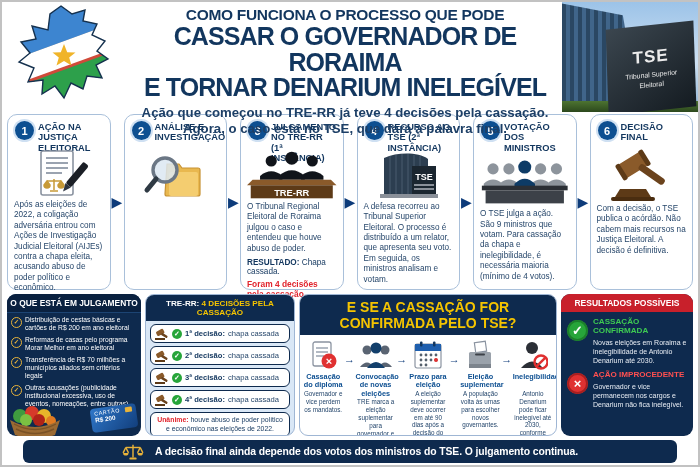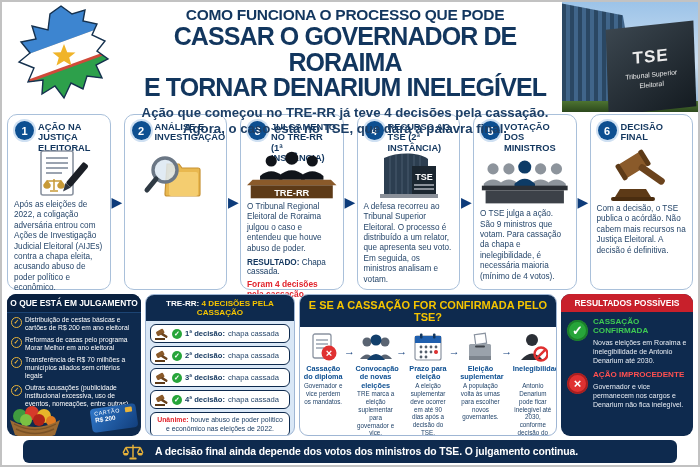--- a/index.html
+++ b/index.html
@@ -71,21 +71,21 @@
           border-radius:6px;padding:1px 4px;margin-bottom:3px;height:15px;}
   .green-check{flex:none;width:10px;height:10px;border-radius:50%;background:#27a53a;color:#fff;
                font-size:7px;font-weight:bold;display:flex;align-items:center;justify-content:center;}
   .pd-row .lbl{font-size:7.6px;font-weight:bold;color:#12365e;white-space:nowrap;}
   .pd-row .val{font-size:7.6px;color:#27476b;white-space:nowrap;}
   .pd-note{margin:1px 4px;background:#fff;border:1.2px solid #0e2a4e;border-radius:6px;
            padding:3px 4px;font-size:6.9px;color:#12365e;text-align:center;line-height:1.25;}
   .pd-note b{color:#e1242c;}
   
   .panel-confirmation{flex:1;background:#fff;border:1px solid #9fb6d4;display:flex;flex-direction:column;}
-  .pc-title{background:#0e2a4e;color:#f5c400;font-size:11px;font-weight:bold;text-align:center;padding:4px 2px;}
+  .pc-title{background:#0e2a4e;color:#f5c400;font-size:14px;font-weight:bold;text-align:center;padding:4px 2px;}
   .pc-flow{display:flex;flex:1;padding:4px 2px 2px;align-items:stretch;}
   .flow-step{flex:1;text-align:center;min-width:0;padding:0 1px;}
   .flow-icon{height:32px;display:flex;align-items:center;justify-content:center;}
   .flow-title{font-size:7.3px;font-weight:bold;color:#0d4f91;line-height:1.15;min-height:17px;margin-top:2px;}
   .flow-desc{font-size:6.3px;color:#23456b;line-height:1.25;}
   .flow-arrow{flex:none;width:10px;color:#0d3b7a;font-weight:bold;font-size:11px;
               display:flex;align-items:flex-start;justify-content:center;padding-top:14px;}
   
   .panel-results{width:132px;background:#0e2a4e;color:#fff;flex:none;}
   .pr-title{background:#c8202b;color:#fff;font-size:8.5px;font-weight:bold;text-align:center;padding:4px 2px;}

